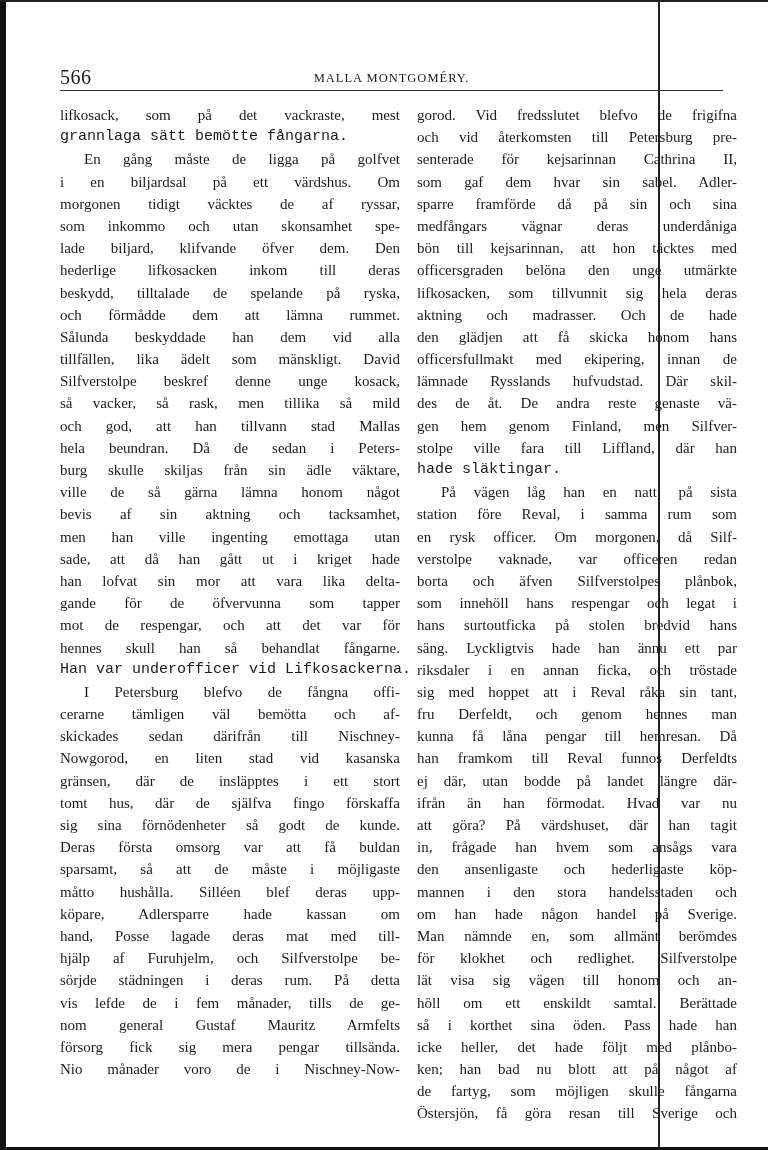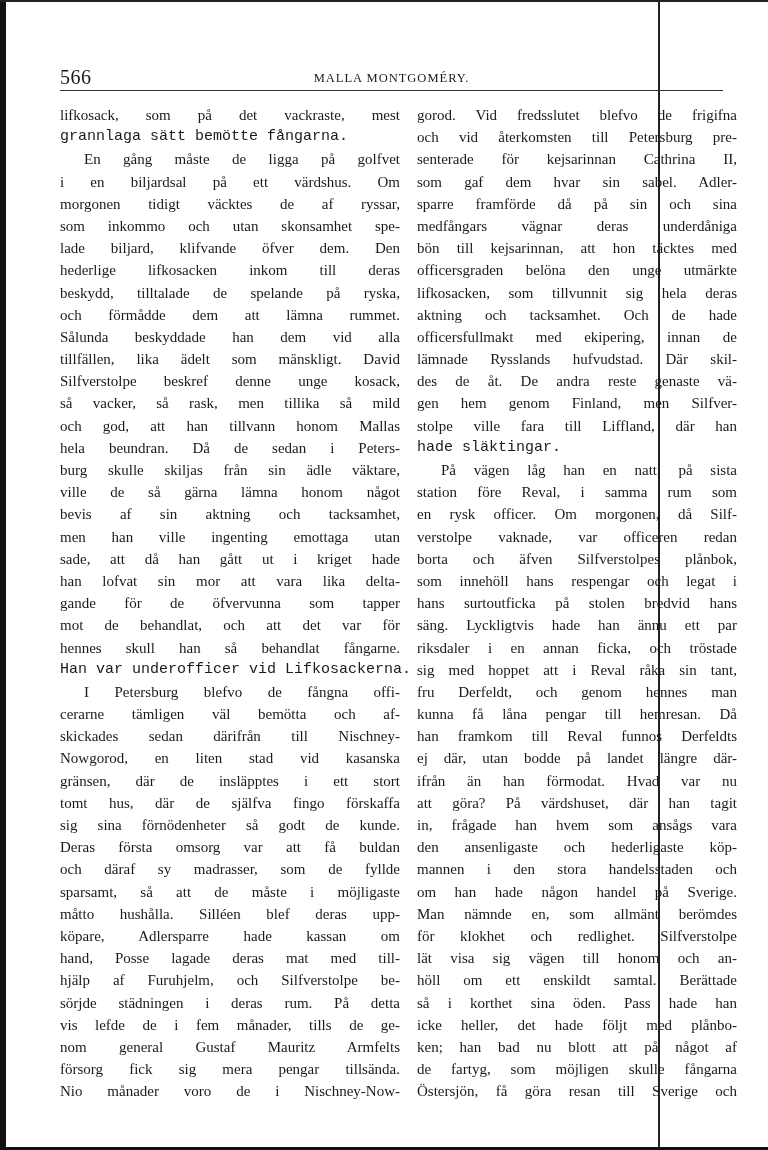--- a/index.html
+++ b/index.html
@@ -124,41 +124,40 @@
       <span class="line">morgonen tidigt väcktes de af ryssar,</span>
       <span class="line">som inkommo och utan skonsamhet spe-</span>
       <span class="line">lade biljard, klifvande öfver dem. Den</span>
       <span class="line">hederlige lifkosacken inkom till deras</span>
       <span class="line">beskydd, tilltalade de spelande på ryska,</span>
       <span class="line">och förmådde dem att lämna rummet.</span>
       <span class="line">Sålunda beskyddade han dem vid alla</span>
       <span class="line">tillfällen, lika ädelt som mänskligt. David</span>
       <span class="line">Silfverstolpe beskref denne unge kosack,</span>
       <span class="line">så vacker, så rask, men tillika så mild</span>
-      <span class="line">och god, att han tillvann honom Mallas</span>
+      <span class="line">och god, att han tillvann stad Mallas</span>
       <span class="line">hela beundran. Då de sedan i Peters-</span>
       <span class="line">burg skulle skiljas från sin ädle väktare,</span>
       <span class="line">ville de så gärna lämna honom något</span>
       <span class="line">bevis af sin aktning och tacksamhet,</span>
       <span class="line">men han ville ingenting emottaga utan</span>
       <span class="line">sade, att då han gått ut i kriget hade</span>
       <span class="line">han lofvat sin mor att vara lika delta-</span>
       <span class="line">gande för de öfvervunna som tapper</span>
-      <span class="line">mot de behandlat, och att det var för</span>
+      <span class="line">mot de respengar, och att det var för</span>
       <span class="line">hennes skull han så behandlat fångarne.</span>
       <span class="line last">Han var underofficer vid Lifkosackerna.</span>
       <span class="line indent">I Petersburg blefvo de fångna offi-</span>
       <span class="line">cerarne tämligen väl bemötta och af-</span>
       <span class="line">skickades sedan därifrån till Nischney-</span>
       <span class="line">Nowgorod, en liten stad vid kasanska</span>
       <span class="line">gränsen, där de insläpptes i ett stort</span>
       <span class="line">tomt hus, där de själfva fingo förskaffa</span>
       <span class="line">sig sina förnödenheter så godt de kunde.</span>
       <span class="line">Deras första omsorg var att få buldan</span>
-      <span class="line">och däraf sy madrasser, som de fyllde</span>
       <span class="line">sparsamt, så att de måste i möjligaste</span>
       <span class="line">måtto hushålla. Silléen blef deras upp-</span>
       <span class="line">köpare, Adlersparre hade kassan om</span>
       <span class="line">hand, Posse lagade deras mat med till-</span>
       <span class="line">hjälp af Furuhjelm, och Silfverstolpe be-</span>
       <span class="line">sörjde städningen i deras rum. På detta</span>
       <span class="line">vis lefde de i fem månader, tills de ge-</span>
       <span class="line">nom general Gustaf Mauritz Armfelts</span>
       <span class="line">försorg fick sig mera pengar tillsända.</span>
       <span class="line">Nio månader voro de i Nischney-Now-</span>
@@ -166,21 +165,22 @@
   <div class="column col-right" id="col-right">
       <span class="line">gorod. Vid fredsslutet blefvo de frigifna</span>
       <span class="line">och vid återkomsten till Petersburg pre-</span>
       <span class="line">senterade för kejsarinnan Cathrina II,</span>
       <span class="line">som gaf dem hvar sin sabel. Adler-</span>
       <span class="line">sparre framförde då på sin och sina</span>
       <span class="line">medfångars vägnar deras underdåniga</span>
       <span class="line">bön till kejsarinnan, att hon täcktes med</span>
       <span class="line">officersgraden belöna den unge utmärkte</span>
       <span class="line">lifkosacken, som tillvunnit sig hela deras</span>
-      <span class="line">aktning och tacksamhet. Och de hade</span>
+      <span class="line">aktning och madrasser. Och de hade</span>
+      <span class="line">den glädjen att få skicka honom hans</span>
       <span class="line">officersfullmakt med ekipering, innan de</span>
       <span class="line">lämnade Rysslands hufvudstad. Där skil-</span>
       <span class="line">des de åt. De andra reste genaste vä-</span>
       <span class="line">gen hem genom Finland, men Silfver-</span>
       <span class="line">stolpe ville fara till Liffland, där han</span>
       <span class="line last">hade släktingar.</span>
       <span class="line indent">På vägen låg han en natt, på sista</span>
       <span class="line">station före Reval, i samma rum som</span>
       <span class="line">en rysk officer. Om morgonen, då Silf-</span>
       <span class="line">verstolpe vaknade, var officeren redan</span>

